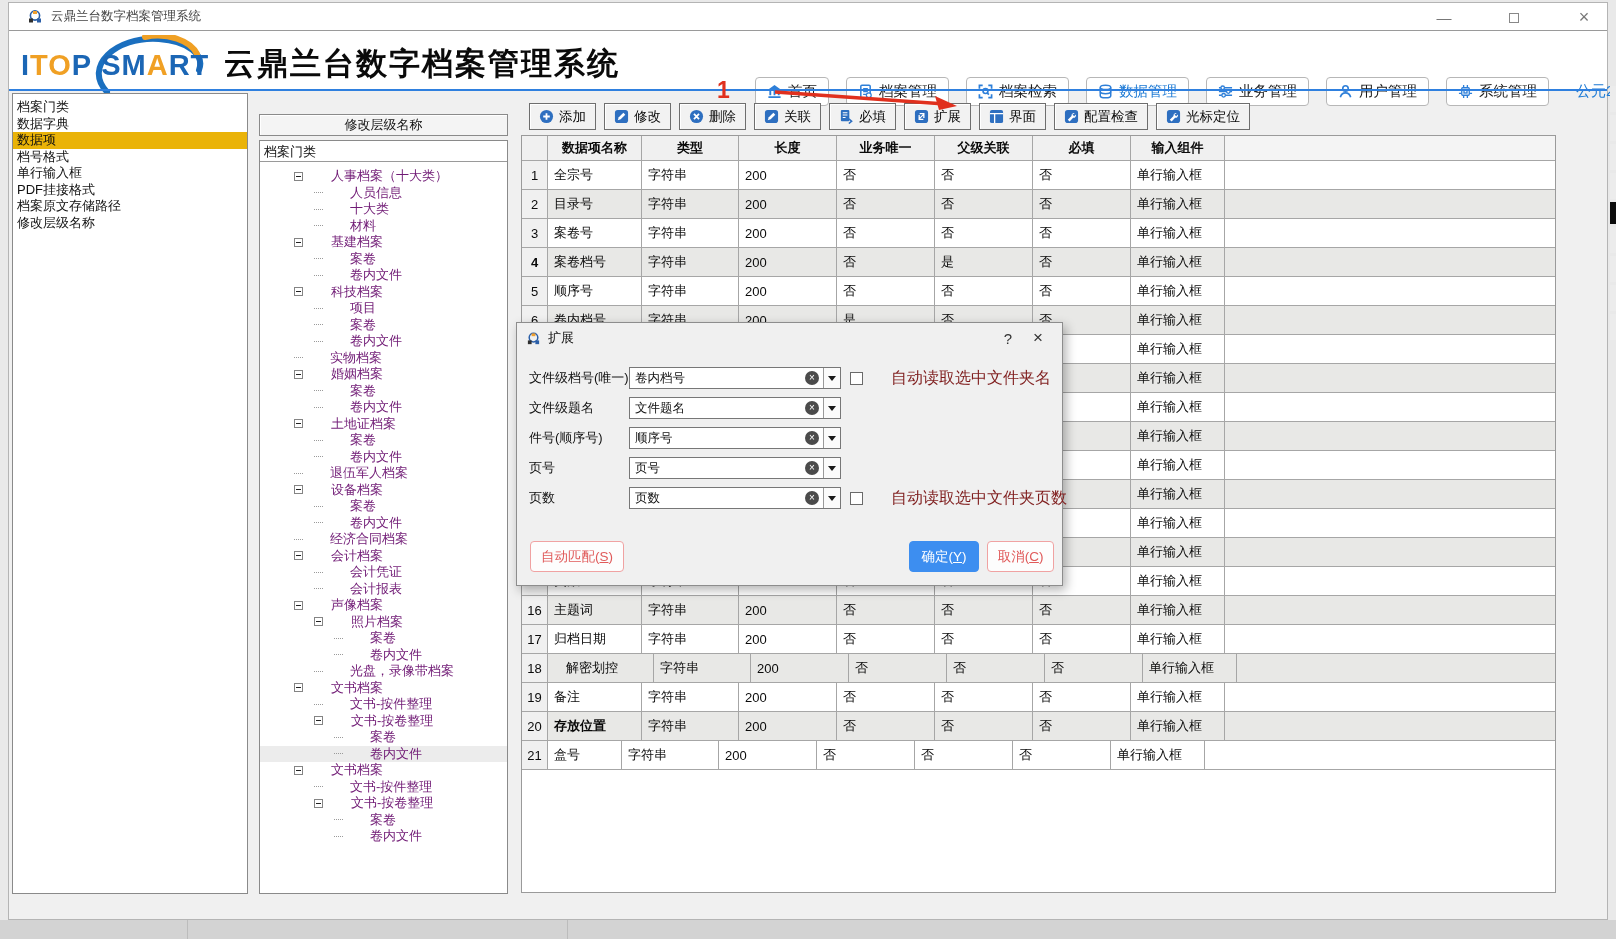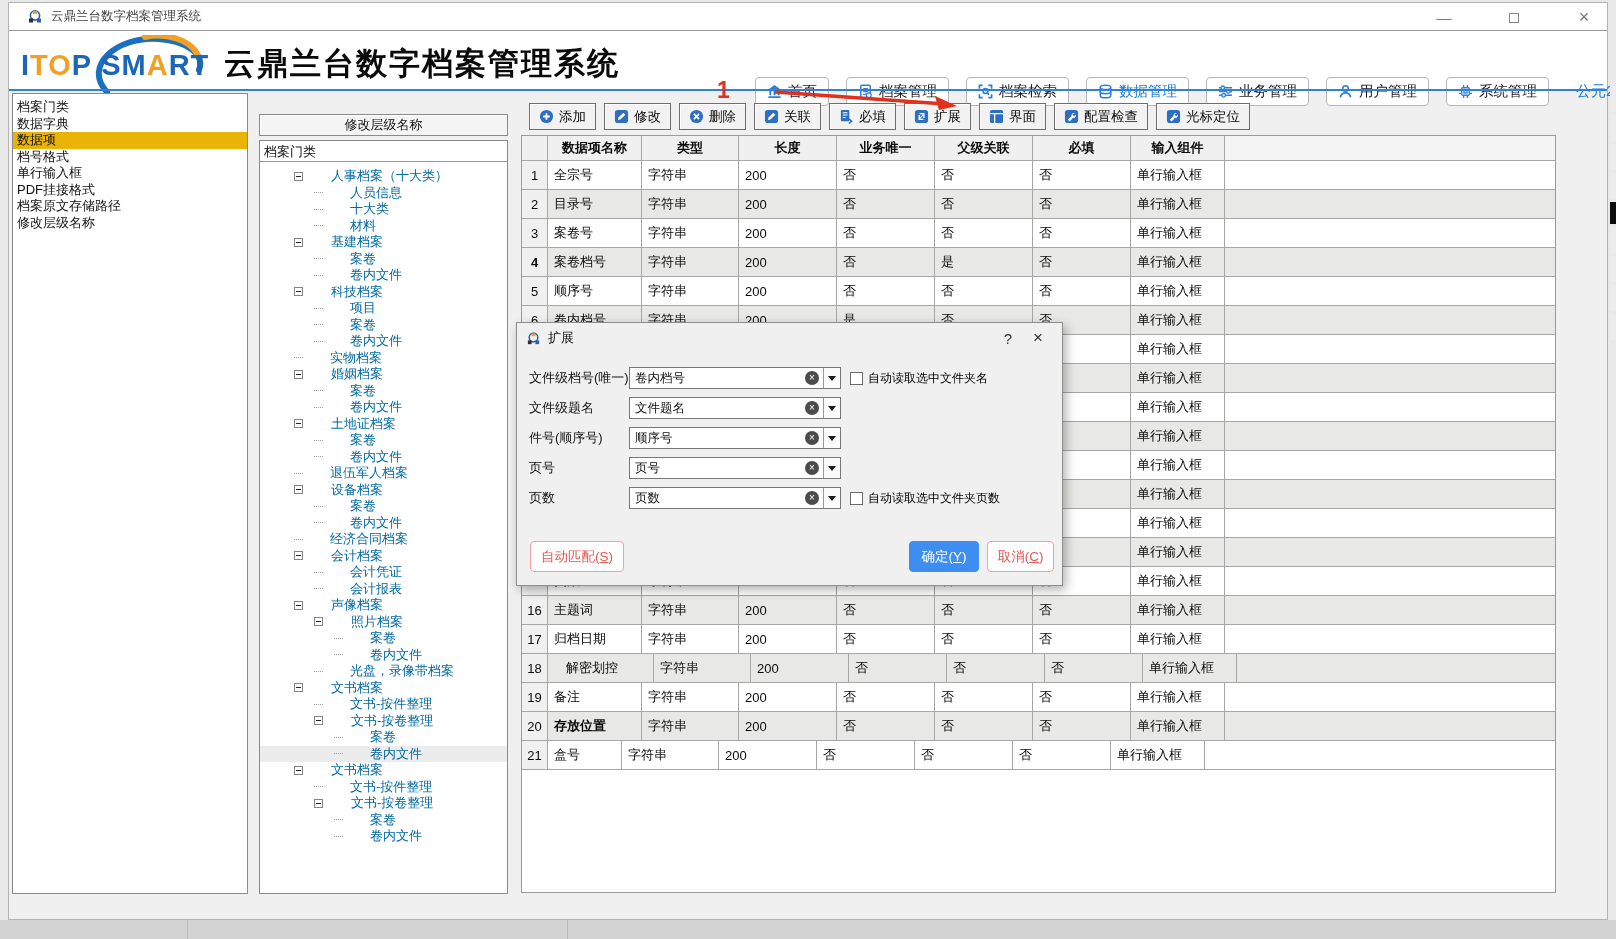--- a/index.html
+++ b/index.html
@@ -39,21 +39,21 @@
   .side-item.sel { background:#eab308; }
 
   
   .tree-btn { position:absolute; left:250px; top:111px; width:249px; height:22px; background:#f4f4f4;
     border:1px solid #8a8a8a; box-shadow:inset 1px 1px 0 #fff; font-size:13px; color:#111;
     display:flex; align-items:center; justify-content:center; cursor:pointer; }
   .tree-box { position:absolute; left:250px; top:137px; width:249px; height:754px; background:#fff;
     border:1px solid #8a8a8a; overflow:hidden; }
   .tree-hd { height:21px; line-height:21px; border-bottom:1px solid #9a9a9a; font-size:13px; padding-left:4px; color:#111; }
   .tree-items { padding-top:6px; }
-  .trow2 { display:flex; align-items:center; height:16.5px; font-size:13px; color:#0369a1; cursor:pointer; white-space:nowrap;gap:24px; }
+  .trow2 { display:flex; align-items:center; height:16.5px; font-size:13px; color:#701a75; cursor:pointer; white-space:nowrap;gap:24px; }
   .trow2.sel { background:#ececec; }
   .stub { border-top:1px dotted #9a9a9a; width:9px; height:0; margin-right:3px; }
   .ebox { width:9px; height:9px; border:1px solid #848484; background:#fff; position:relative; margin-right:4px; flex:none; }
   .ebox::after { content:""; position:absolute; left:1px; right:1px; top:3px; border-top:1px solid #222; }
 
   
   .toolbar { position:absolute; left:520px; top:100px; height:28px; display:flex; gap:8px; }
   .tb-btn { height:27px; background:#f2f2f2; border:1px solid #6e6e6e; box-shadow:inset 1px 1px 0 #fff;
     display:flex; align-items:center; gap:5px; padding:0 9px; font-size:13.5px; color:#0a0a0a; cursor:pointer; white-space:nowrap; }
   .tb-btn svg { display:block; }
@@ -80,21 +80,21 @@
   .dfield .lbl { width:100px; font-size:13px; color:#111; flex:none; }
   .combo { display:flex; align-items:center; border:1px solid #777; background:#fff; height:22px; width:212px; flex:none; }
   .combo .val { flex:1; padding:0 5px; font-size:12.5px; color:#111; white-space:nowrap; overflow:hidden; }
   .combo .clear { width:14px; height:14px; border-radius:50%; background:#4b4b4b; color:#fff; font-size:10px;
     line-height:14px; text-align:center; margin-right:4px; flex:none; cursor:pointer; }
   .combo .arrowbox { width:17px; height:20px; border-left:1px solid #9a9a9a; background:#fbfbfb;
     display:flex; align-items:center; justify-content:center; flex:none; cursor:pointer; }
   .tri { width:0; height:0; border-left:4px solid transparent; border-right:4px solid transparent; border-top:5px solid #1a1a1a; }
   .cbwrap { display:flex; align-items:center; margin-left:9px; }
   .cb { width:13px; height:13px; border:1px solid #6a6a6a; background:#fff; margin-right:5px; flex:none; cursor:pointer; }
-  .cblbl { font-size:12px; color:#000000; white-space:nowrap; }
+  .cblbl { font-size:16px; color:#7f1d1d; white-space:nowrap;margin-left:23px; }
   .dbtn { position:absolute; top:218px; height:31px; border-radius:4px; font-size:13.5px;
     display:flex; align-items:center; justify-content:center; cursor:pointer; }
   .dbtn.secondary { background:#fdfdfd; border:1px solid #f0a2a2; color:#e05a5a; }
   .dbtn.primary { background:#3d8ef0; border:1px solid #3d8ef0; color:#fff; }
   .dbtn u { text-decoration:underline; }
 
   
   .annot { position:absolute; left:700px; top:72px; width:260px; height:40px; z-index:60; pointer-events:none; }
   .annot .n1 { position:absolute; left:8px; top:2px; color:#e0301e; font-size:23px; font-weight:700; }
 

